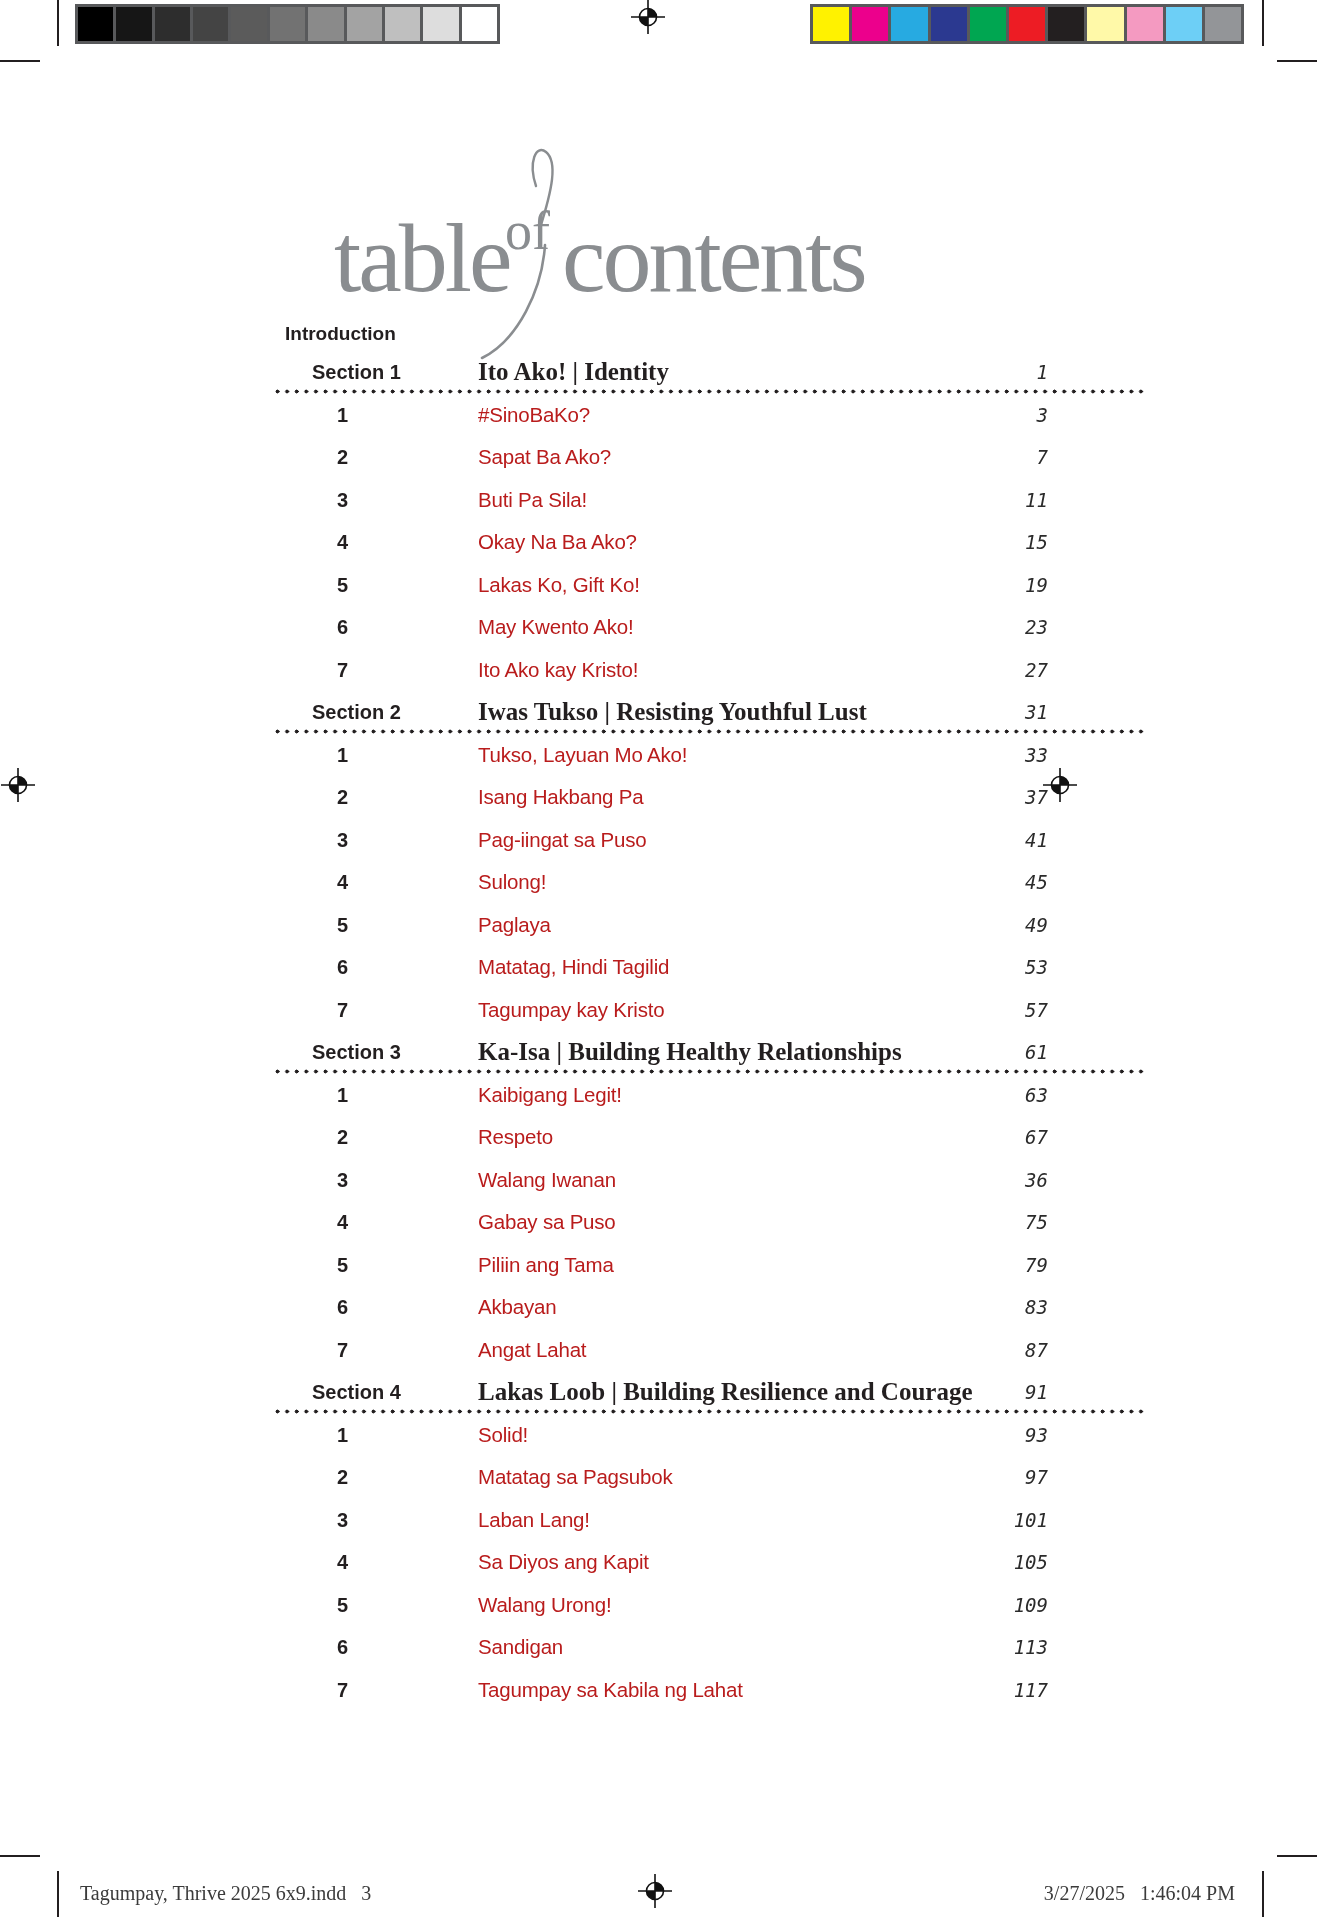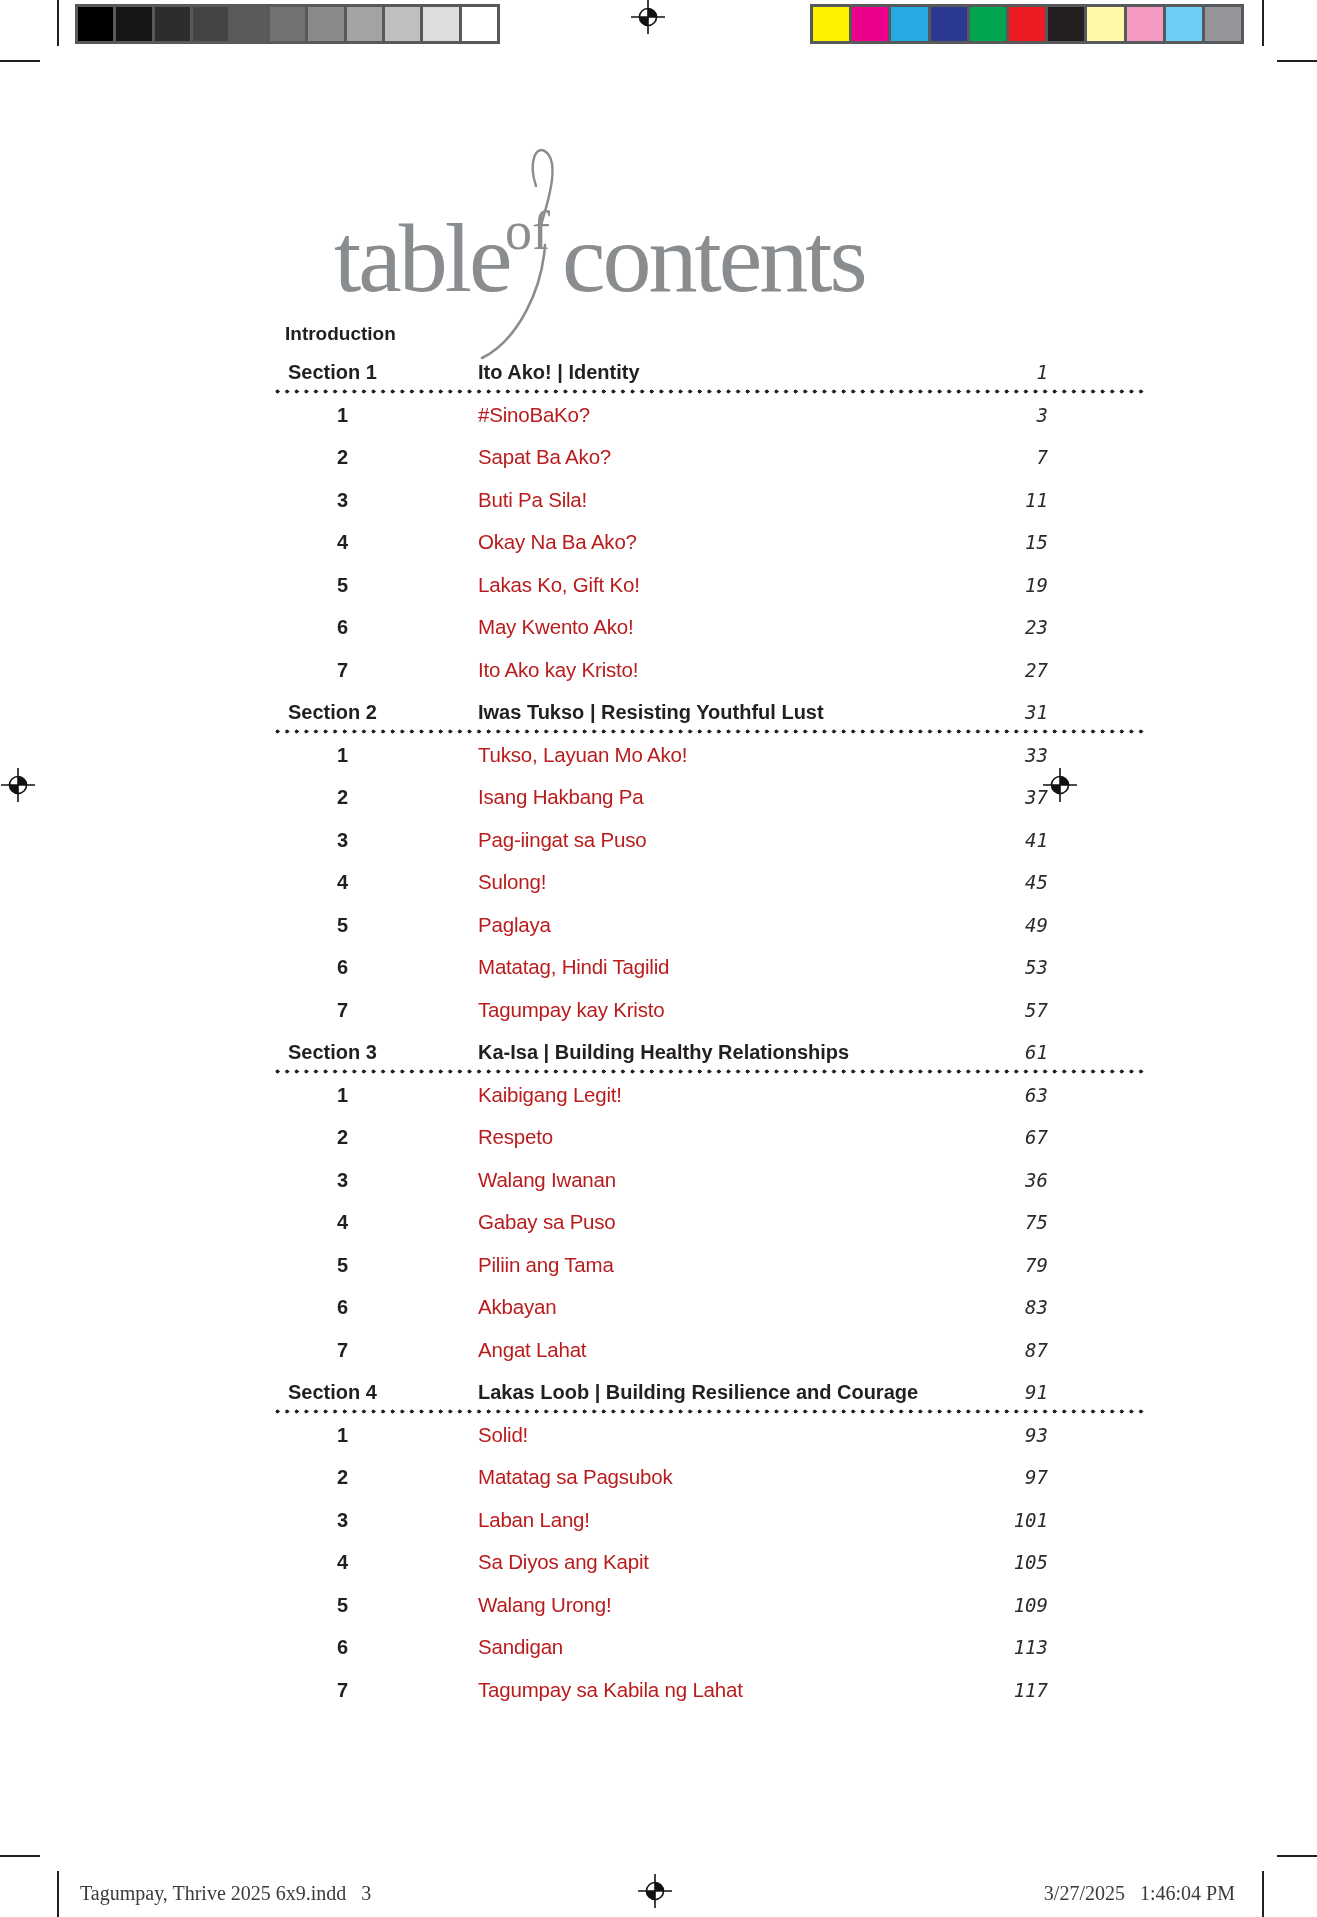--- a/index.html
+++ b/index.html
@@ -37,26 +37,26 @@
   
   #intro-label{
     position:absolute;left:285px;top:320px;height:28px;line-height:28px;
     font-size:19px;font-weight:700;color:#231f20;
   }
   
   #rows{position:absolute;left:275px;top:351px;width:870px;}
   .section-block{position:relative;}
   .row{position:relative;height:42.5px;}
   .sec-label{
-    position:absolute;left:13px;top:50%;transform:translateY(-50%);
+    position:absolute;left:37px;top:50%;transform:translateY(-50%);
     font-size:20px;font-weight:700;white-space:pre;
   }
   .sec-title{
     position:absolute;left:203px;top:50%;transform:translateY(-50%);
-    font-size:20px;font-weight:700;white-space:pre;
+    font-size:25px;font-weight:700;white-space:pre;font-family:Liberation Serif, serif;
   }
   .ch-num{
     position:absolute;left:25px;width:85px;text-align:center;top:50%;
     transform:translateY(-50%);font-size:20px;font-weight:700;
   }
   .ch-title{
     position:absolute;left:203px;top:50%;transform:translateY(-50%);
     font-size:20.5px;font-weight:400;color:#b91c1c;letter-spacing:-0.2px;white-space:pre;
   }
   .page-num{

